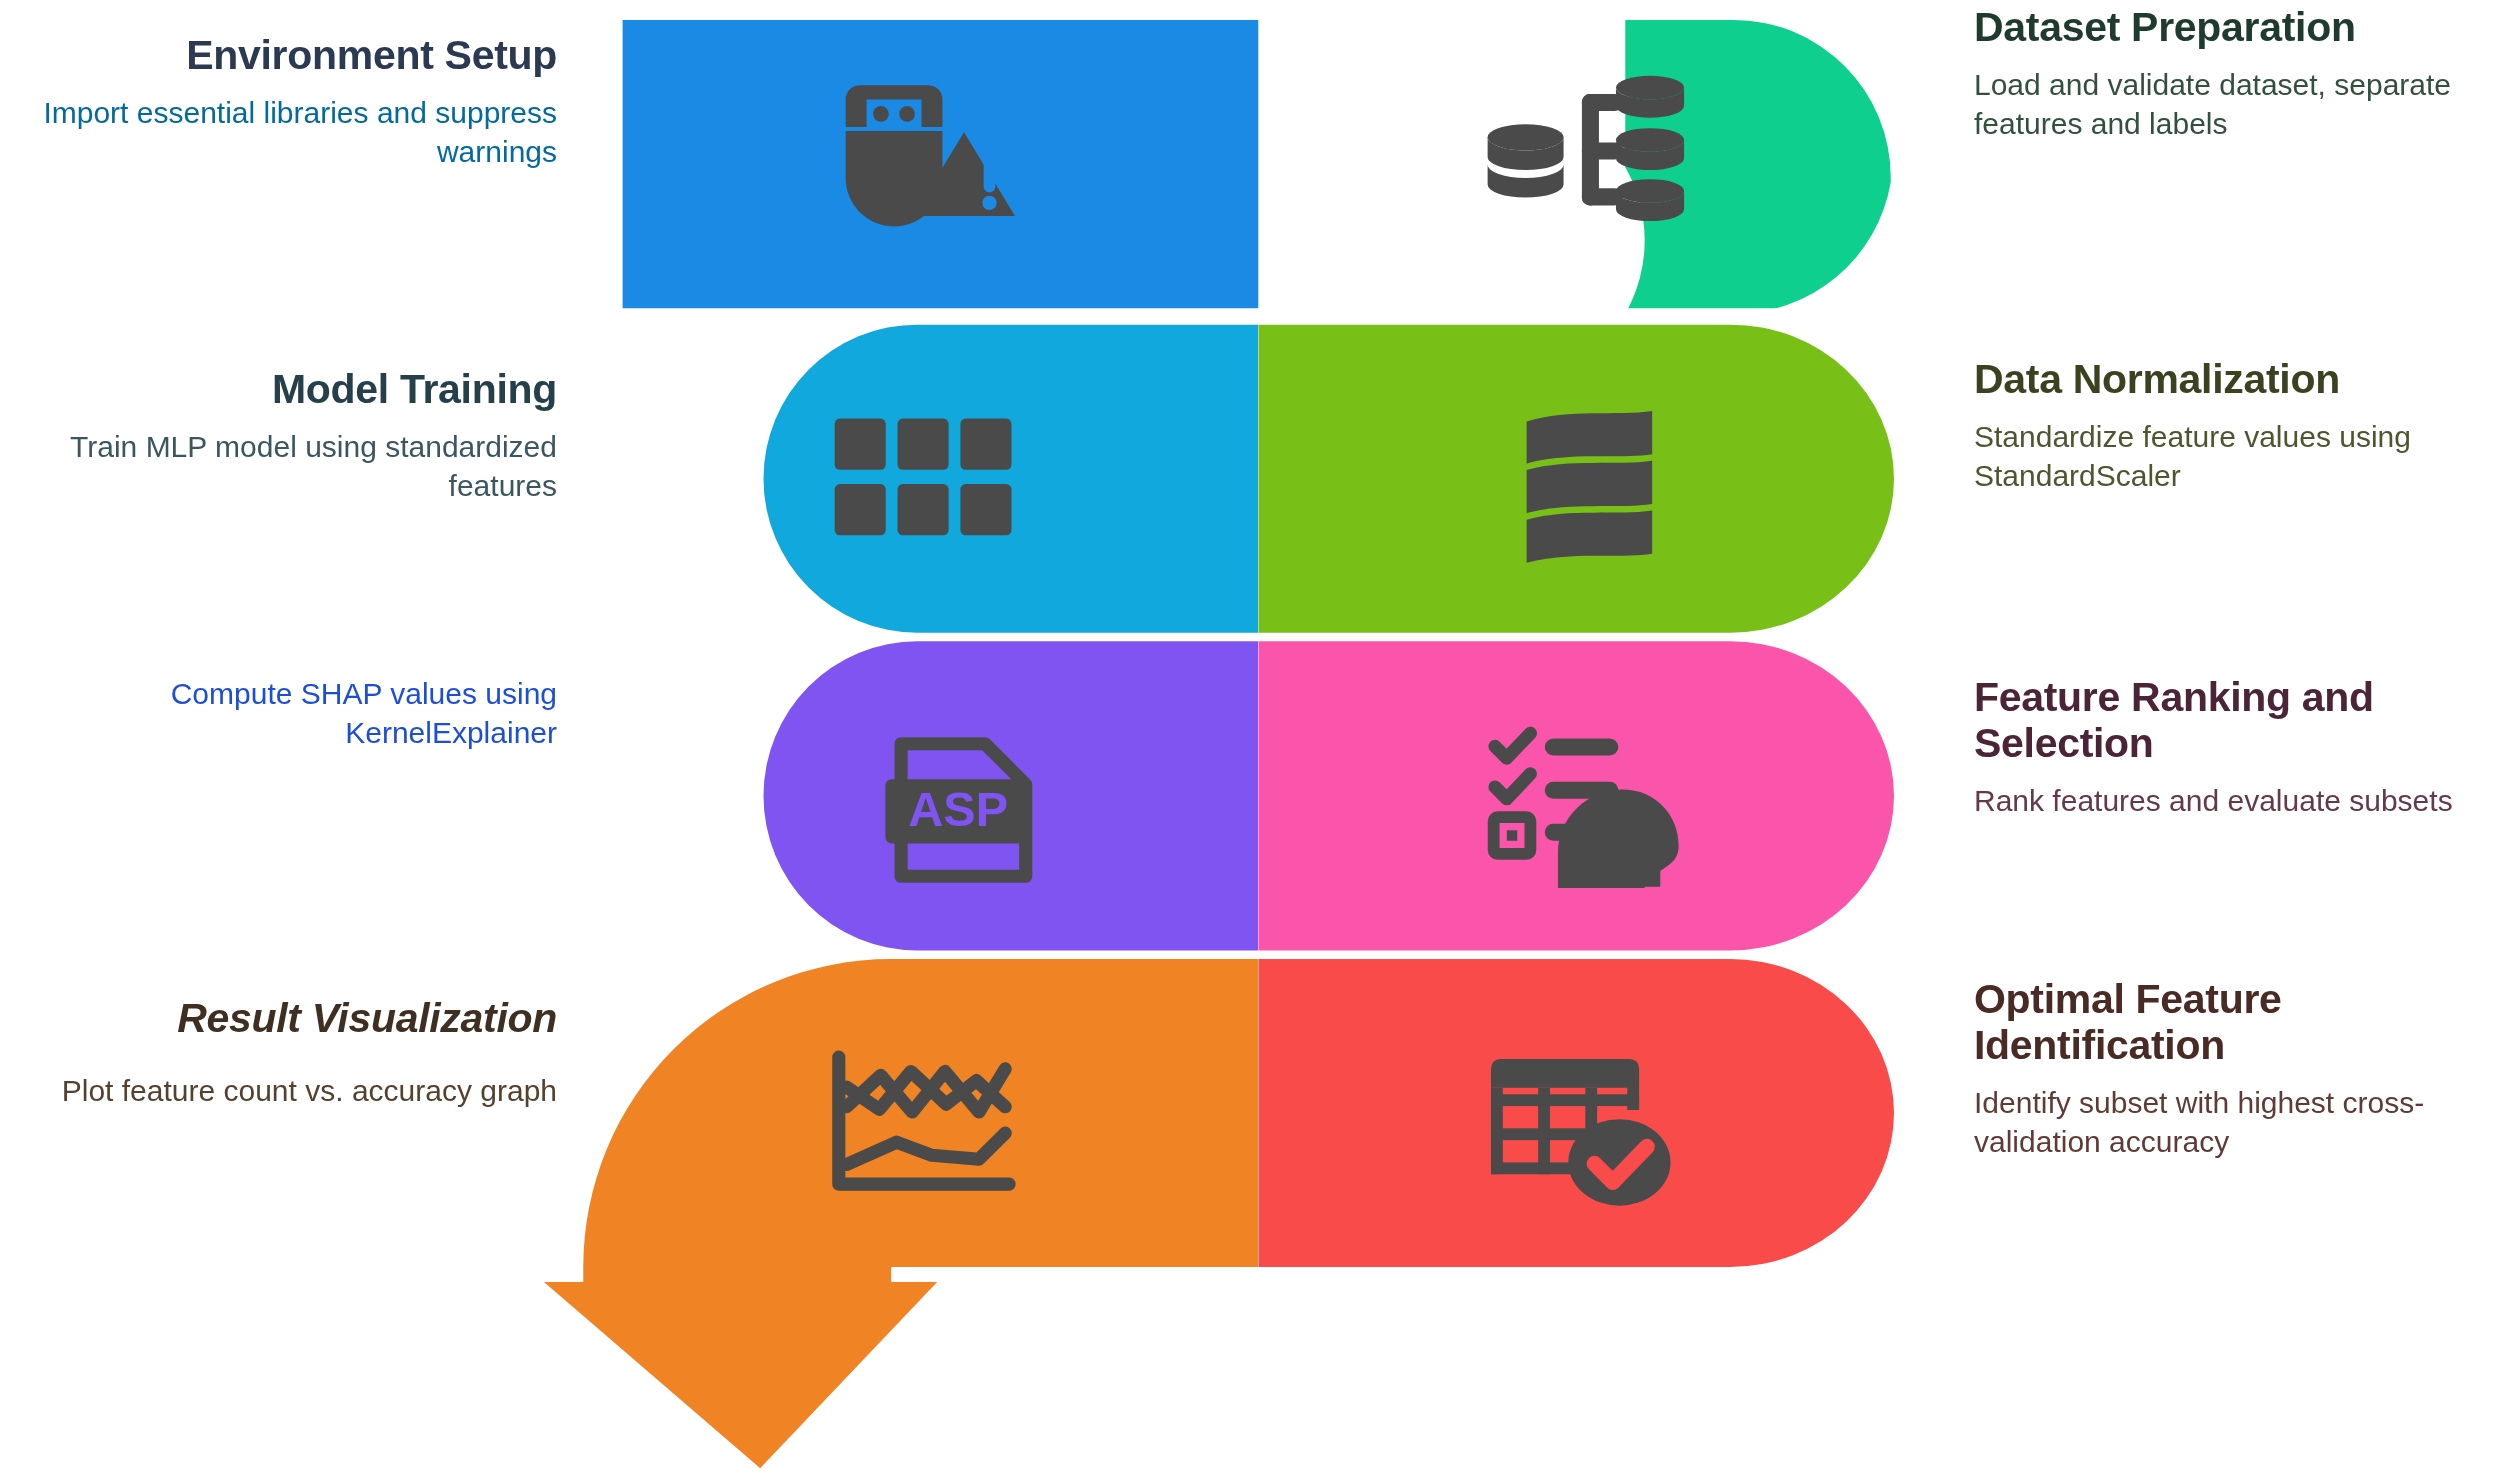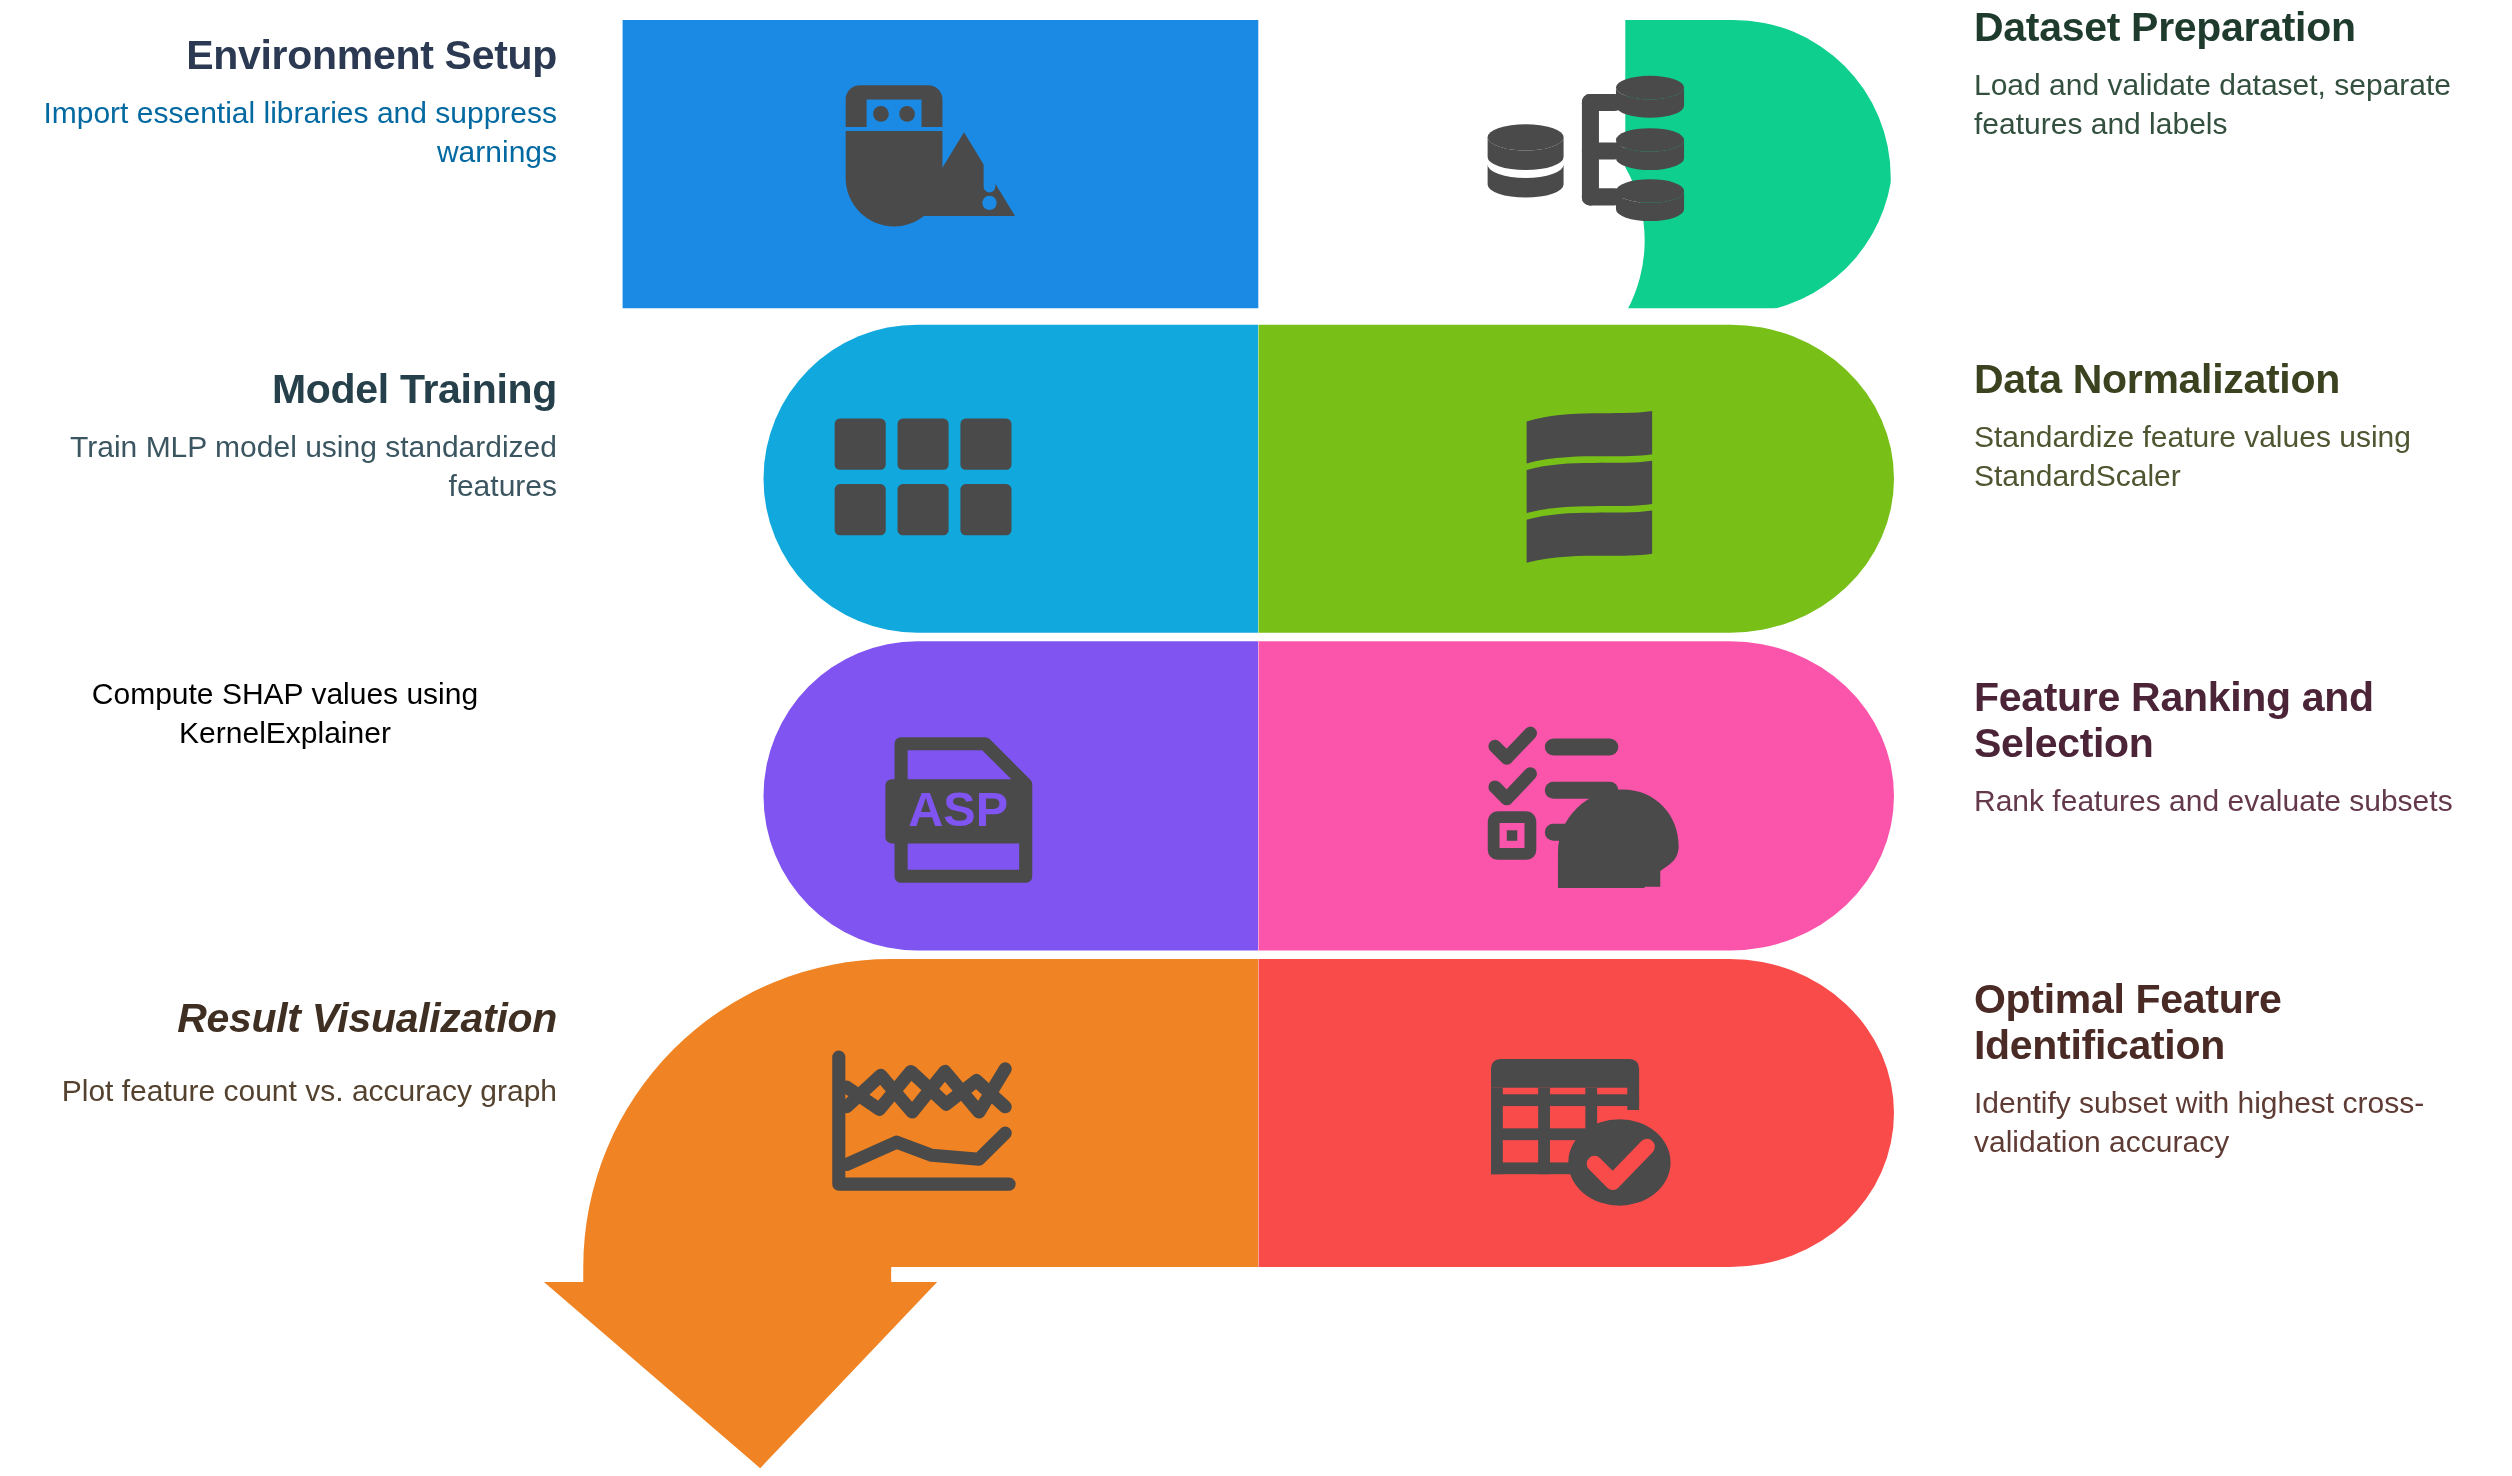--- a/index.html
+++ b/index.html
@@ -287,21 +287,21 @@
     <div class="title" style="color: rgb(37, 64, 74);">Model Training</div>
     <div class="desc" style="color: rgb(59, 86, 97);">Train MLP model using standardized features</div>
   </div>
 
   <div class="label right" id="lbl-norm">
     <div class="title" style="color: rgb(58, 66, 32);">Data Normalization</div>
     <div class="desc" style="color: rgb(77, 86, 48);">Standardize feature values using StandardScaler</div>
   </div>
 
   <div class="label left" id="lbl-shap">
-    <div class="desc" style="color: #000000; text-align: center;">Compute SHAP values using KernelExplainer</div>
+    <div class="desc" style="color: #1d4ed8;">Compute SHAP values using KernelExplainer</div>
   </div>
 
   <div class="label right" id="lbl-rank">
     <div class="title" style="color: rgb(75, 36, 55);">Feature Ranking and Selection</div>
     <div class="desc" style="color: rgb(99, 57, 75);">Rank features and evaluate subsets</div>
   </div>
 
   <div class="label left" id="lbl-result">
     <div class="title" style="color: rgb(63, 47, 34); font-style: italic;">Result Visualization</div>
     <div class="desc" style="color: rgb(84, 66, 47); margin-top: 29px;">Plot feature count vs. accuracy graph</div>

